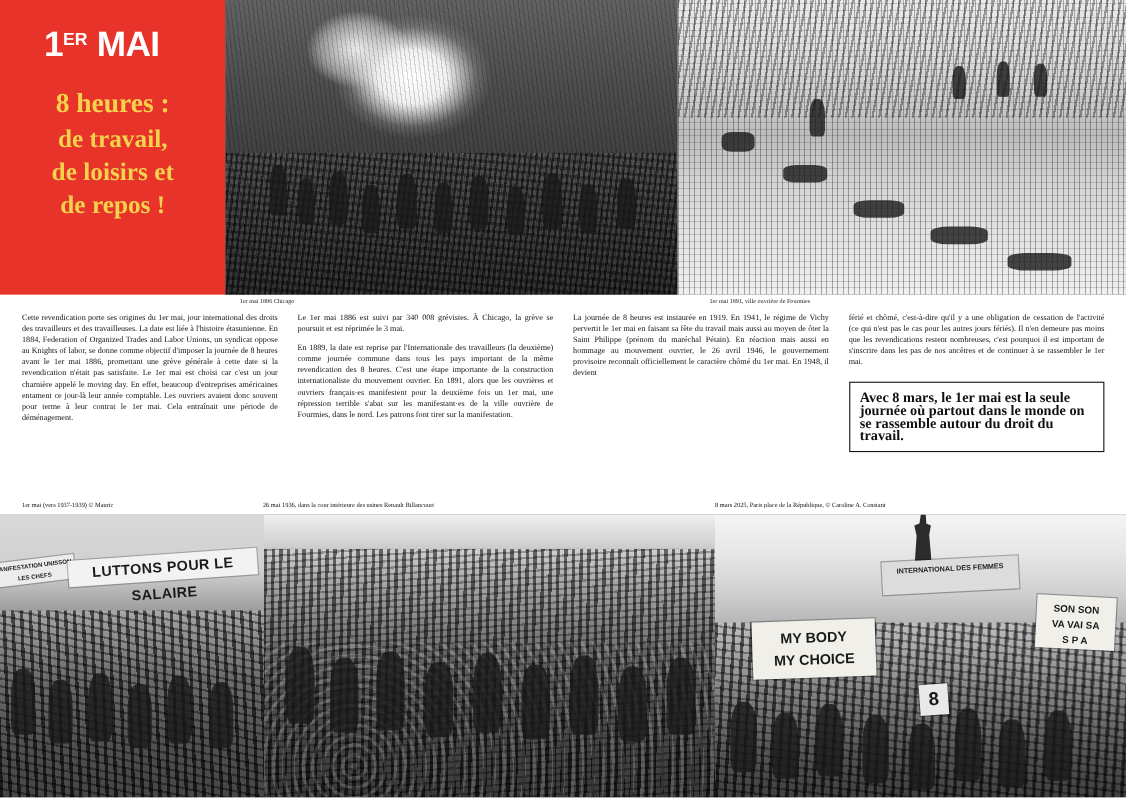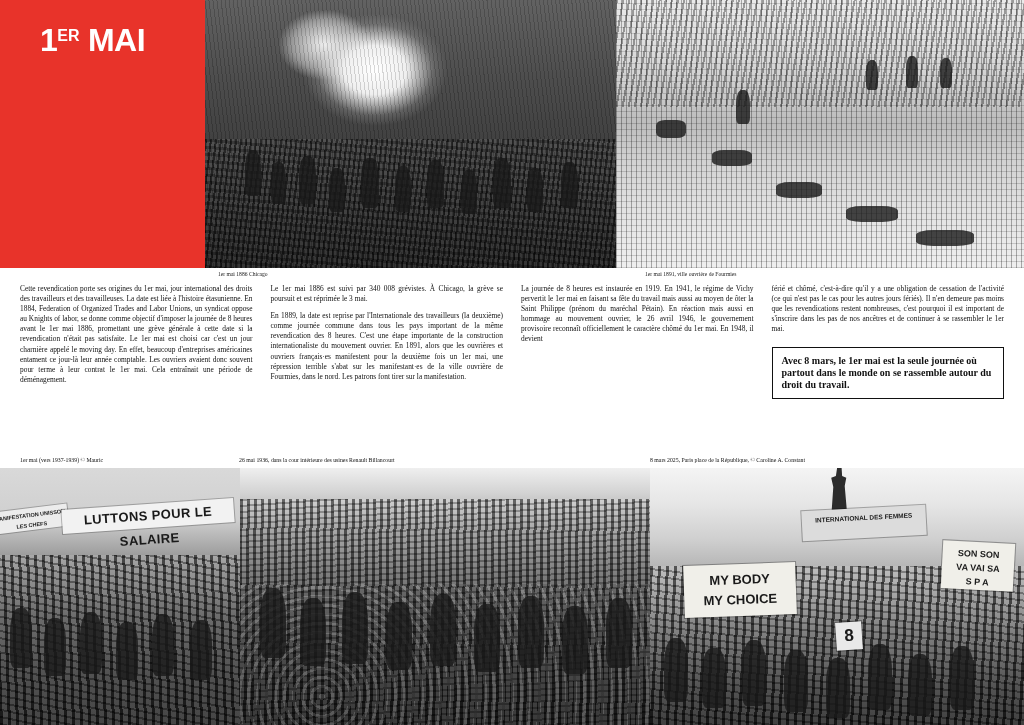--- a/index.html
+++ b/index.html
@@ -163,21 +163,21 @@
   }
   .col p { margin: 0 0 7px 0; }
 
   
   .highlight-box {
     margin-top: 13px;
     border: 1.3px solid #111111;
     padding: 7px 9px 8px 9px;
     font-family: "Liberation Serif", serif;
     font-weight: bold;
-    font-size: 10px;
+    font-size: 13px;
     line-height: 11.6px;
     text-align: left;
     color: #111;
   }
 
   
   .bottom-caps {
     position: absolute; left: 0; top: 455px;
     width: 1024px; height: 12px;
   }
@@ -319,20 +319,26 @@
 </head>
 <body>
 
 <div class="page">
 
   <div class="top-band">
 
     <div class="poster">
       <div class="title">
         <span>1</span><sup>ER</sup> <span>MAI</span>
+      </div>
+      <div class="sub">
+        <span class="l1">8 heures :</span>
+        <span class="l2">de travail,</span>
+        <span class="l3">de loisirs et</span>
+        <span class="l4">de repos !</span>
       </div>
     </div>
 
     <div class="engraving eng-chicago">
       <div class="chicago-art"></div>
       <div class="art-figures">
         <span style="left:40px;top:150px;width:16px;height:46px;"></span>
         <span style="left:66px;top:162px;width:15px;height:42px;"></span>
         <span style="left:94px;top:156px;width:17px;height:48px;"></span>
         <span style="left:124px;top:168px;width:16px;height:44px;"></span>

